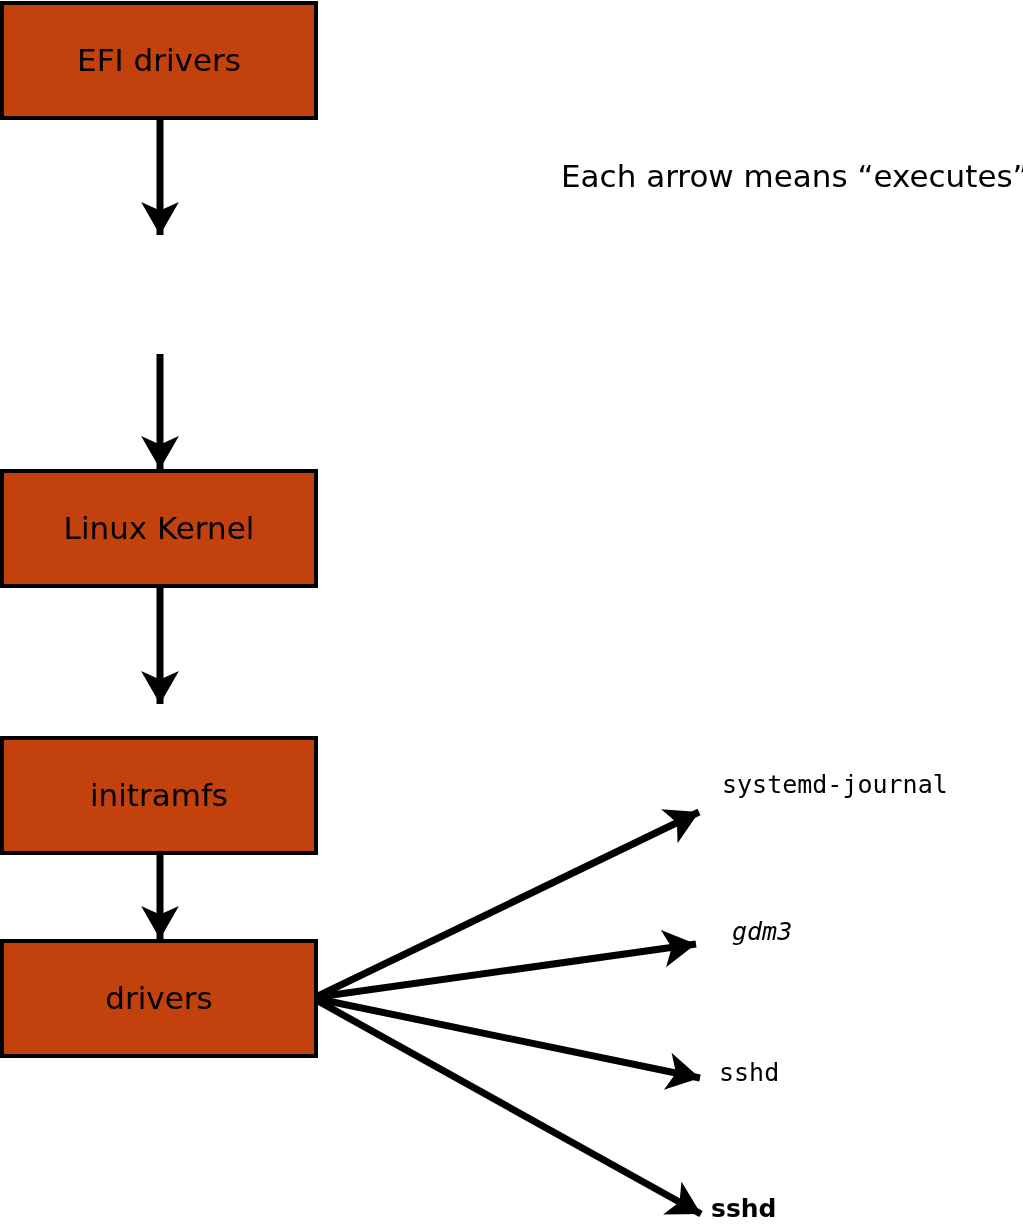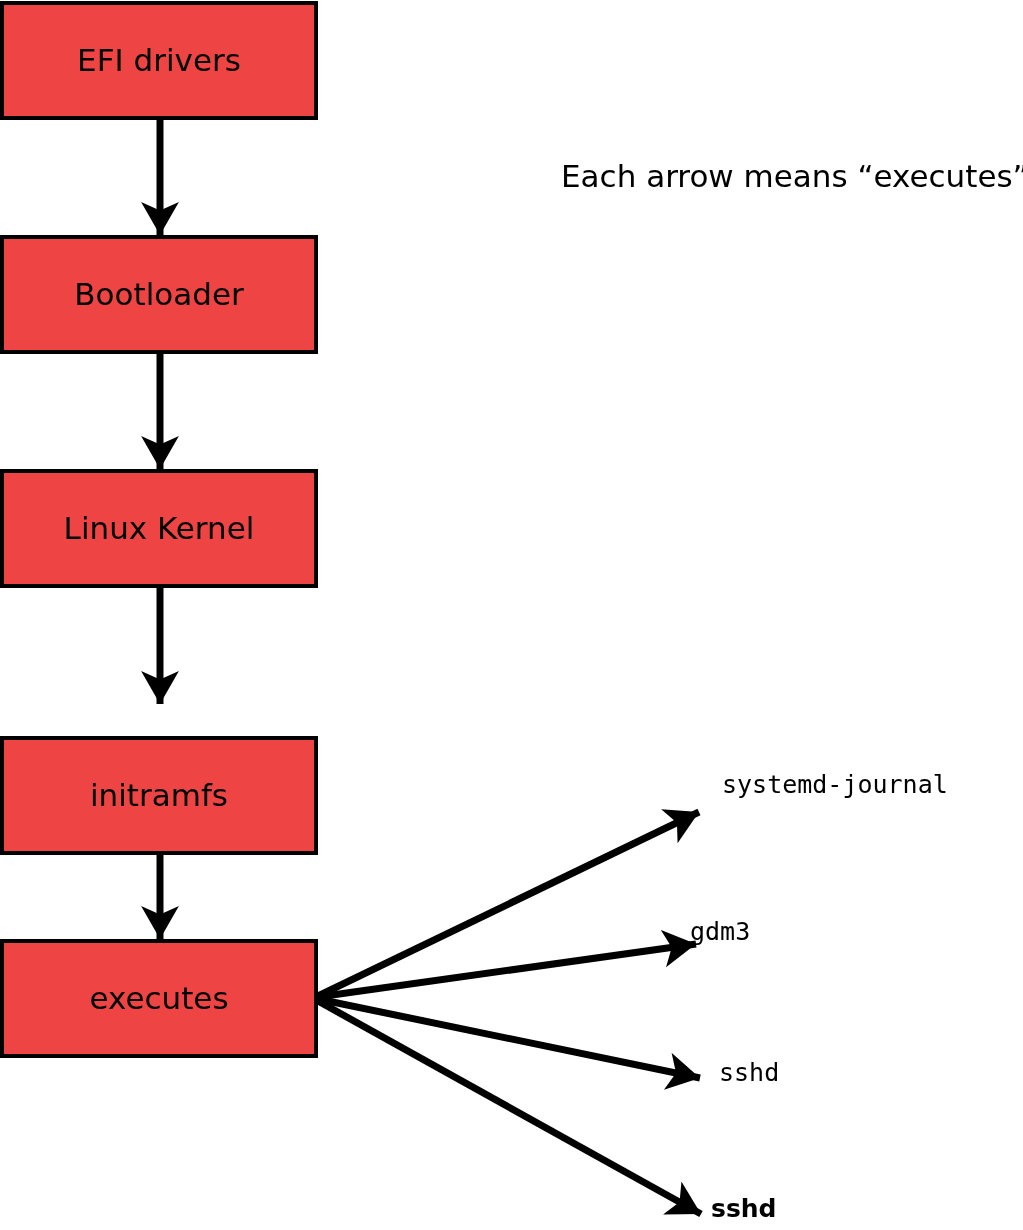--- a/index.html
+++ b/index.html
@@ -12,21 +12,21 @@
     font-family: "DejaVu Sans", sans-serif;
     overflow: hidden;
   }
   .node {
     position: absolute;
     left: 0px;
     width: 318px;
     height: 119px;
     box-sizing: border-box;
     border: 4px solid #000000;
-    background: #ef4444;
+    background: #c2410c;
     display: flex;
     align-items: center;
     justify-content: center;
   }
   .node-label {
     font-size: 31px;
     line-height: 1;
     white-space: nowrap;
   }
   .annotation {
@@ -74,33 +74,30 @@
 
     <path d="M318,996 L699,812" stroke="#000000" stroke-width="7" fill="none" marker-end="url(#ah)"></path>
     <path d="M318,997 L696,944" stroke="#000000" stroke-width="7" fill="none" marker-end="url(#ah)"></path>
     <path d="M318,999 L700,1078" stroke="#000000" stroke-width="7" fill="none" marker-end="url(#ah)"></path>
     <path d="M318,1001 L701,1214" stroke="#000000" stroke-width="7" fill="none" marker-end="url(#ah)"></path>
   </svg>
 
   <div class="node" style="top:1px;">
     <span class="node-label">EFI drivers</span>
   </div>
-  <div class="node" style="top:235px;">
-    <span class="node-label">Bootloader</span>
-  </div>
   <div class="node" style="top:469px;justify-content:center;">
     <span class="node-label">Linux Kernel</span>
   </div>
   <div class="node" style="top:704px;margin-top:32px;">
     <span class="node-label">initramfs</span>
   </div>
   <div class="node" style="top:939px;">
-    <span class="node-label">executes</span>
+    <span class="node-label">drivers</span>
   </div>
 
   <div class="annotation">Each arrow means “executes”.</div>
 
   <div class="target" style="left:722px; top:772px;">systemd-journal</div>
-  <div class="target" style="left:690px; top:919px;">gdm3</div>
+  <div class="target" style="left:732px; top:919px;font-style:italic;">gdm3</div>
   <div class="target" style="left:719px; top:1060px;">sshd</div>
   <div class="target sans" style="left:711px; top:1196px;font-weight:bold;">sshd</div>
 
 </div>
 
 </body></html>

